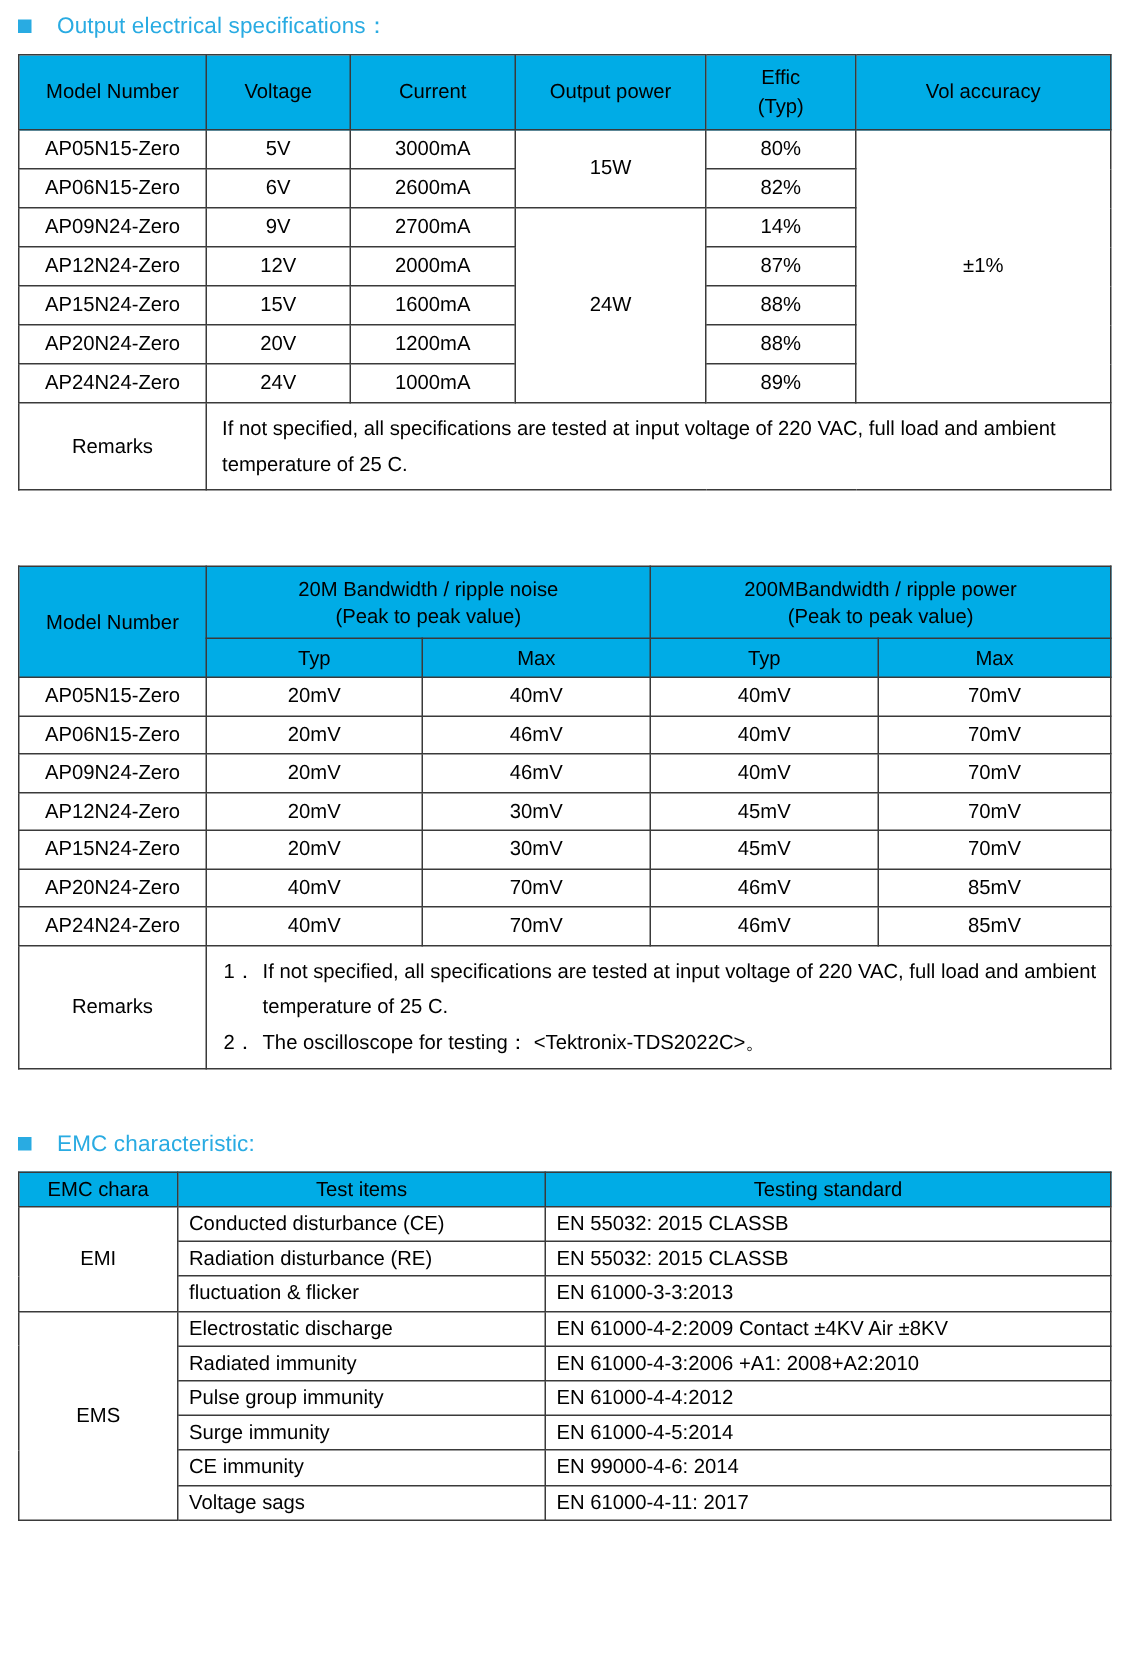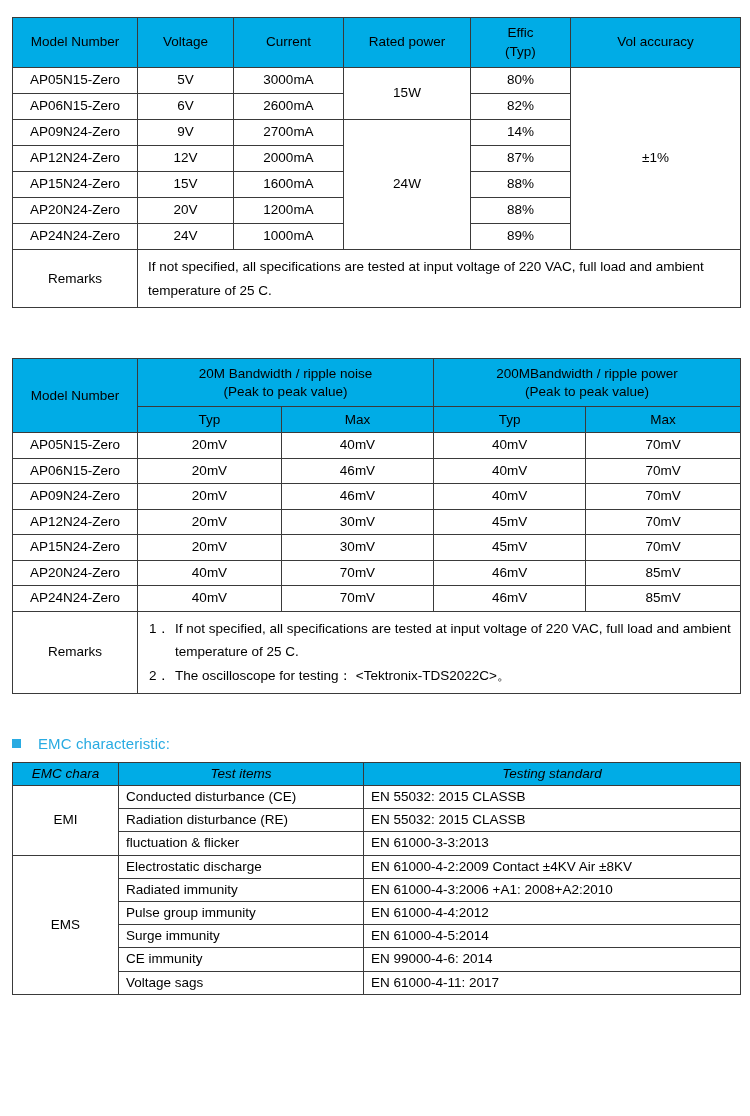--- a/index.html
+++ b/index.html
@@ -92,53 +92,57 @@
     display: flex;
     align-items: flex-start;
   }
   .numbered .li-num {
     width: 26px;
     flex: 0 0 auto;
   }
   .numbered .li-body { flex: 1 1 auto; }
 
   
-  #table-emc .hdr-row td { height: 19px; font-style: italic; }
+  #table-emc .hdr-row td { height: 19px; }
   #table-emc .data-row td { height: 16px; }
 
   .gap-a { height: 9px; }
   .gap-b { height: 41px; }
   .gap-c { height: 10px; }
   .top-pad { height: 8px; }
 </style>
 </head>
 <body>
 
 <div class="page">
 
   <div class="top-pad"></div>
 
+  <div class="section-heading">
+    <span class="bullet-square"></span>
+    <span>Output electrical specifications：</span>
+  </div>
 
   <div class="gap-a"></div>
 
   <table class="spec" id="table-output">
     <colgroup>
       <col style="width:125px">
         <col style="width:96px">
         <col style="width:110px">
       <col style="width:127px">
         <col style="width:100px">
         <col style="width:170px">
     </colgroup>
     <tbody>
       <tr class="hdr-row">
         <td class="hdr">Model Number</td>
         <td class="hdr">Voltage</td>
         <td class="hdr">Current</td>
-        <td class="hdr">Rated power</td>
+        <td class="hdr">Output power</td>
         <td class="hdr">
           <div>Effic</div>
           <div>(Typ)</div>
         </td>
         <td class="hdr">Vol accuracy</td>
       </tr>
 
       <tr class="data-row">
         <td>AP05N15-Zero</td>
         <td>5V</td>

